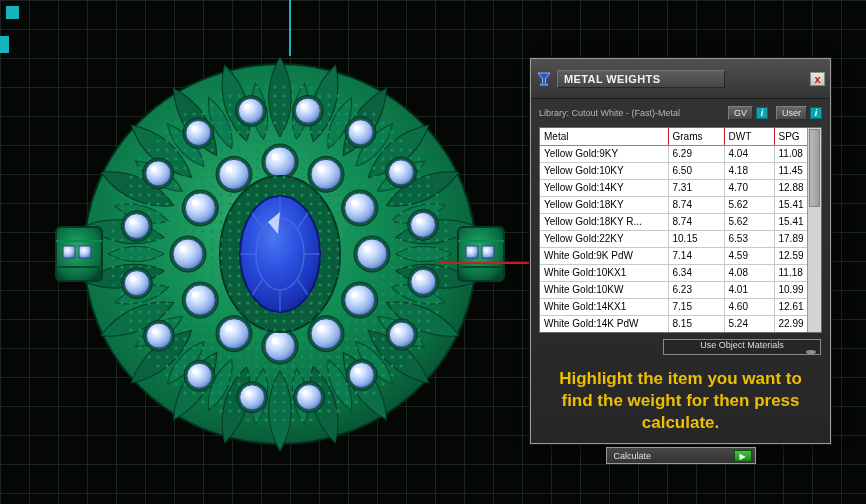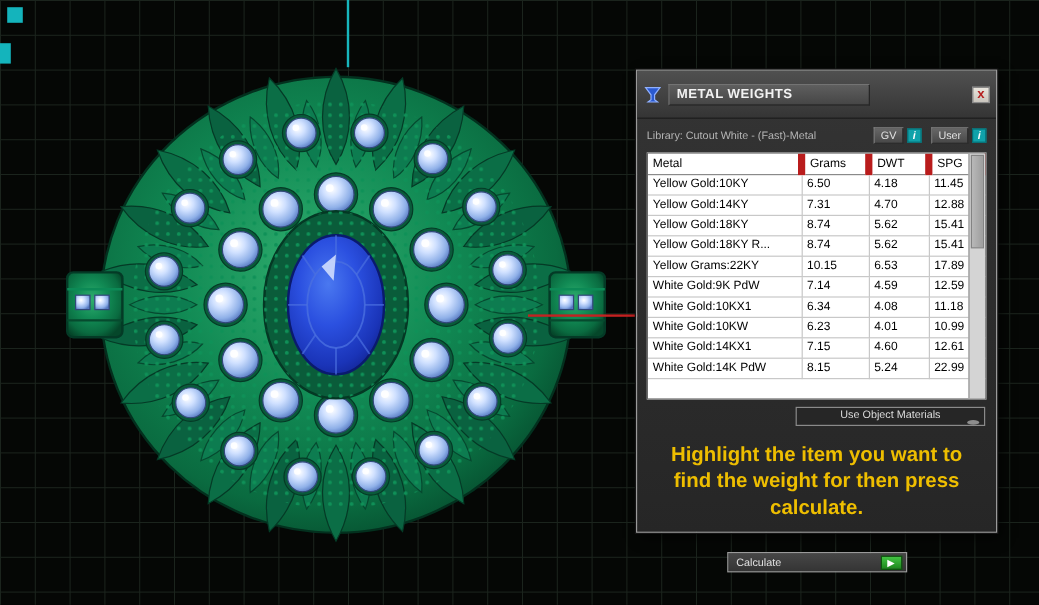--- a/index.html
+++ b/index.html
@@ -62,21 +62,21 @@
   }
   .info-box:last-child { margin-right:0; }
 
   .table-area {
     position:relative; margin:0 8px; height:206px;
     background:#fff; border:1px solid #6a6a6a; overflow:hidden;
   }
   table { width:100%; border-collapse:collapse; table-layout:fixed; font-size:10px; color:#000; }
   col.c-metal { width:128px; } col.c-grams { width:56px; } col.c-dwt { width:50px; } col.c-spg { width:49px; }
   th { text-align:left; font-weight:normal; padding:2px 4px; height:17px;
-       border-right:6px solid #b91c1c; border-bottom:1px solid #8a8a8a; white-space:nowrap; overflow:hidden; }
+       border-right:1px solid #b91c1c; border-bottom:1px solid #8a8a8a; white-space:nowrap; overflow:hidden; }
   td { padding:1px 4px; height:17px; border-right:1px solid #c8c8c8; border-bottom:1px solid #c8c8c8;
        white-space:nowrap; overflow:hidden; }
   .scrollbar {
     position:absolute; right:0; top:0; bottom:0; width:14px;
     background:#d4d4d4; border-left:1px solid #969696;
   }
   .scroll-thumb {
     position:absolute; left:1px; top:1px; width:11px; height:78px;
     background:linear-gradient(90deg,#b8b8b8,#9e9e9e); border:1px solid #838383;
   }
@@ -88,21 +88,21 @@
     font-size:9px; padding:0 4px;flex-direction:column;
   }
   .dd-circle {
     margin-left:auto; width:10px; height:10px; border-radius:50%;
     border:2px solid #8d8d8d; background:#3a3a3a;
   }
   .instruction {
     margin:13px 12px 0; text-align:center; color:#eebe00;
     font-size:17px; font-weight:bold; line-height:1.3;
   }
-  .calc-row { margin-top:26px; display:flex; justify-content:center; }
+  .calc-row { margin-top:13px; display:flex; justify-content:center; }
   .calc-btn {
     width:150px; height:17px; display:flex; align-items:center;
     background:linear-gradient(#474747,#343434); border:1px solid #9a9a9a;
     color:#e0e0e0; font-size:9px; padding:0 3px 0 7px;
   }
   .calc-arrow {
     margin-left:auto; width:18px; height:12px;
     background:linear-gradient(#43c443,#1d871d); border:1px solid #0b560b;
     color:#fff; font-size:8px; line-height:11px; text-align:center;
   }
@@ -332,20 +332,26 @@
       <thead>
           <tr id="metal-table-head">
             <th>Metal</th>
             <th>Grams</th>
             <th>DWT</th>
             <th>SPG</th>
           </tr>
         </thead>
       <tbody id="metal-table-body">
           <tr>
+            <td>Yellow Gold:9KY</td>
+            <td>6.29</td>
+            <td>4.04</td>
+            <td>11.08</td>
+          </tr>
+          <tr>
             <td>Yellow Gold:10KY</td>
             <td>6.50</td>
             <td>4.18</td>
             <td>11.45</td>
           </tr>
           <tr>
             <td>Yellow Gold:14KY</td>
             <td>7.31</td>
             <td>4.70</td>
             <td>12.88</td>
@@ -356,21 +362,21 @@
             <td>5.62</td>
             <td>15.41</td>
           </tr>
           <tr>
             <td>Yellow Gold:18KY R...</td>
             <td>8.74</td>
             <td>5.62</td>
             <td>15.41</td>
           </tr>
           <tr>
-            <td>Yellow Grams:22KY</td>
+            <td>Yellow Gold:22KY</td>
             <td>10.15</td>
             <td>6.53</td>
             <td>17.89</td>
           </tr>
           <tr>
             <td>White Gold:9K PdW</td>
             <td>7.14</td>
             <td>4.59</td>
             <td>12.59</td>
           </tr>

